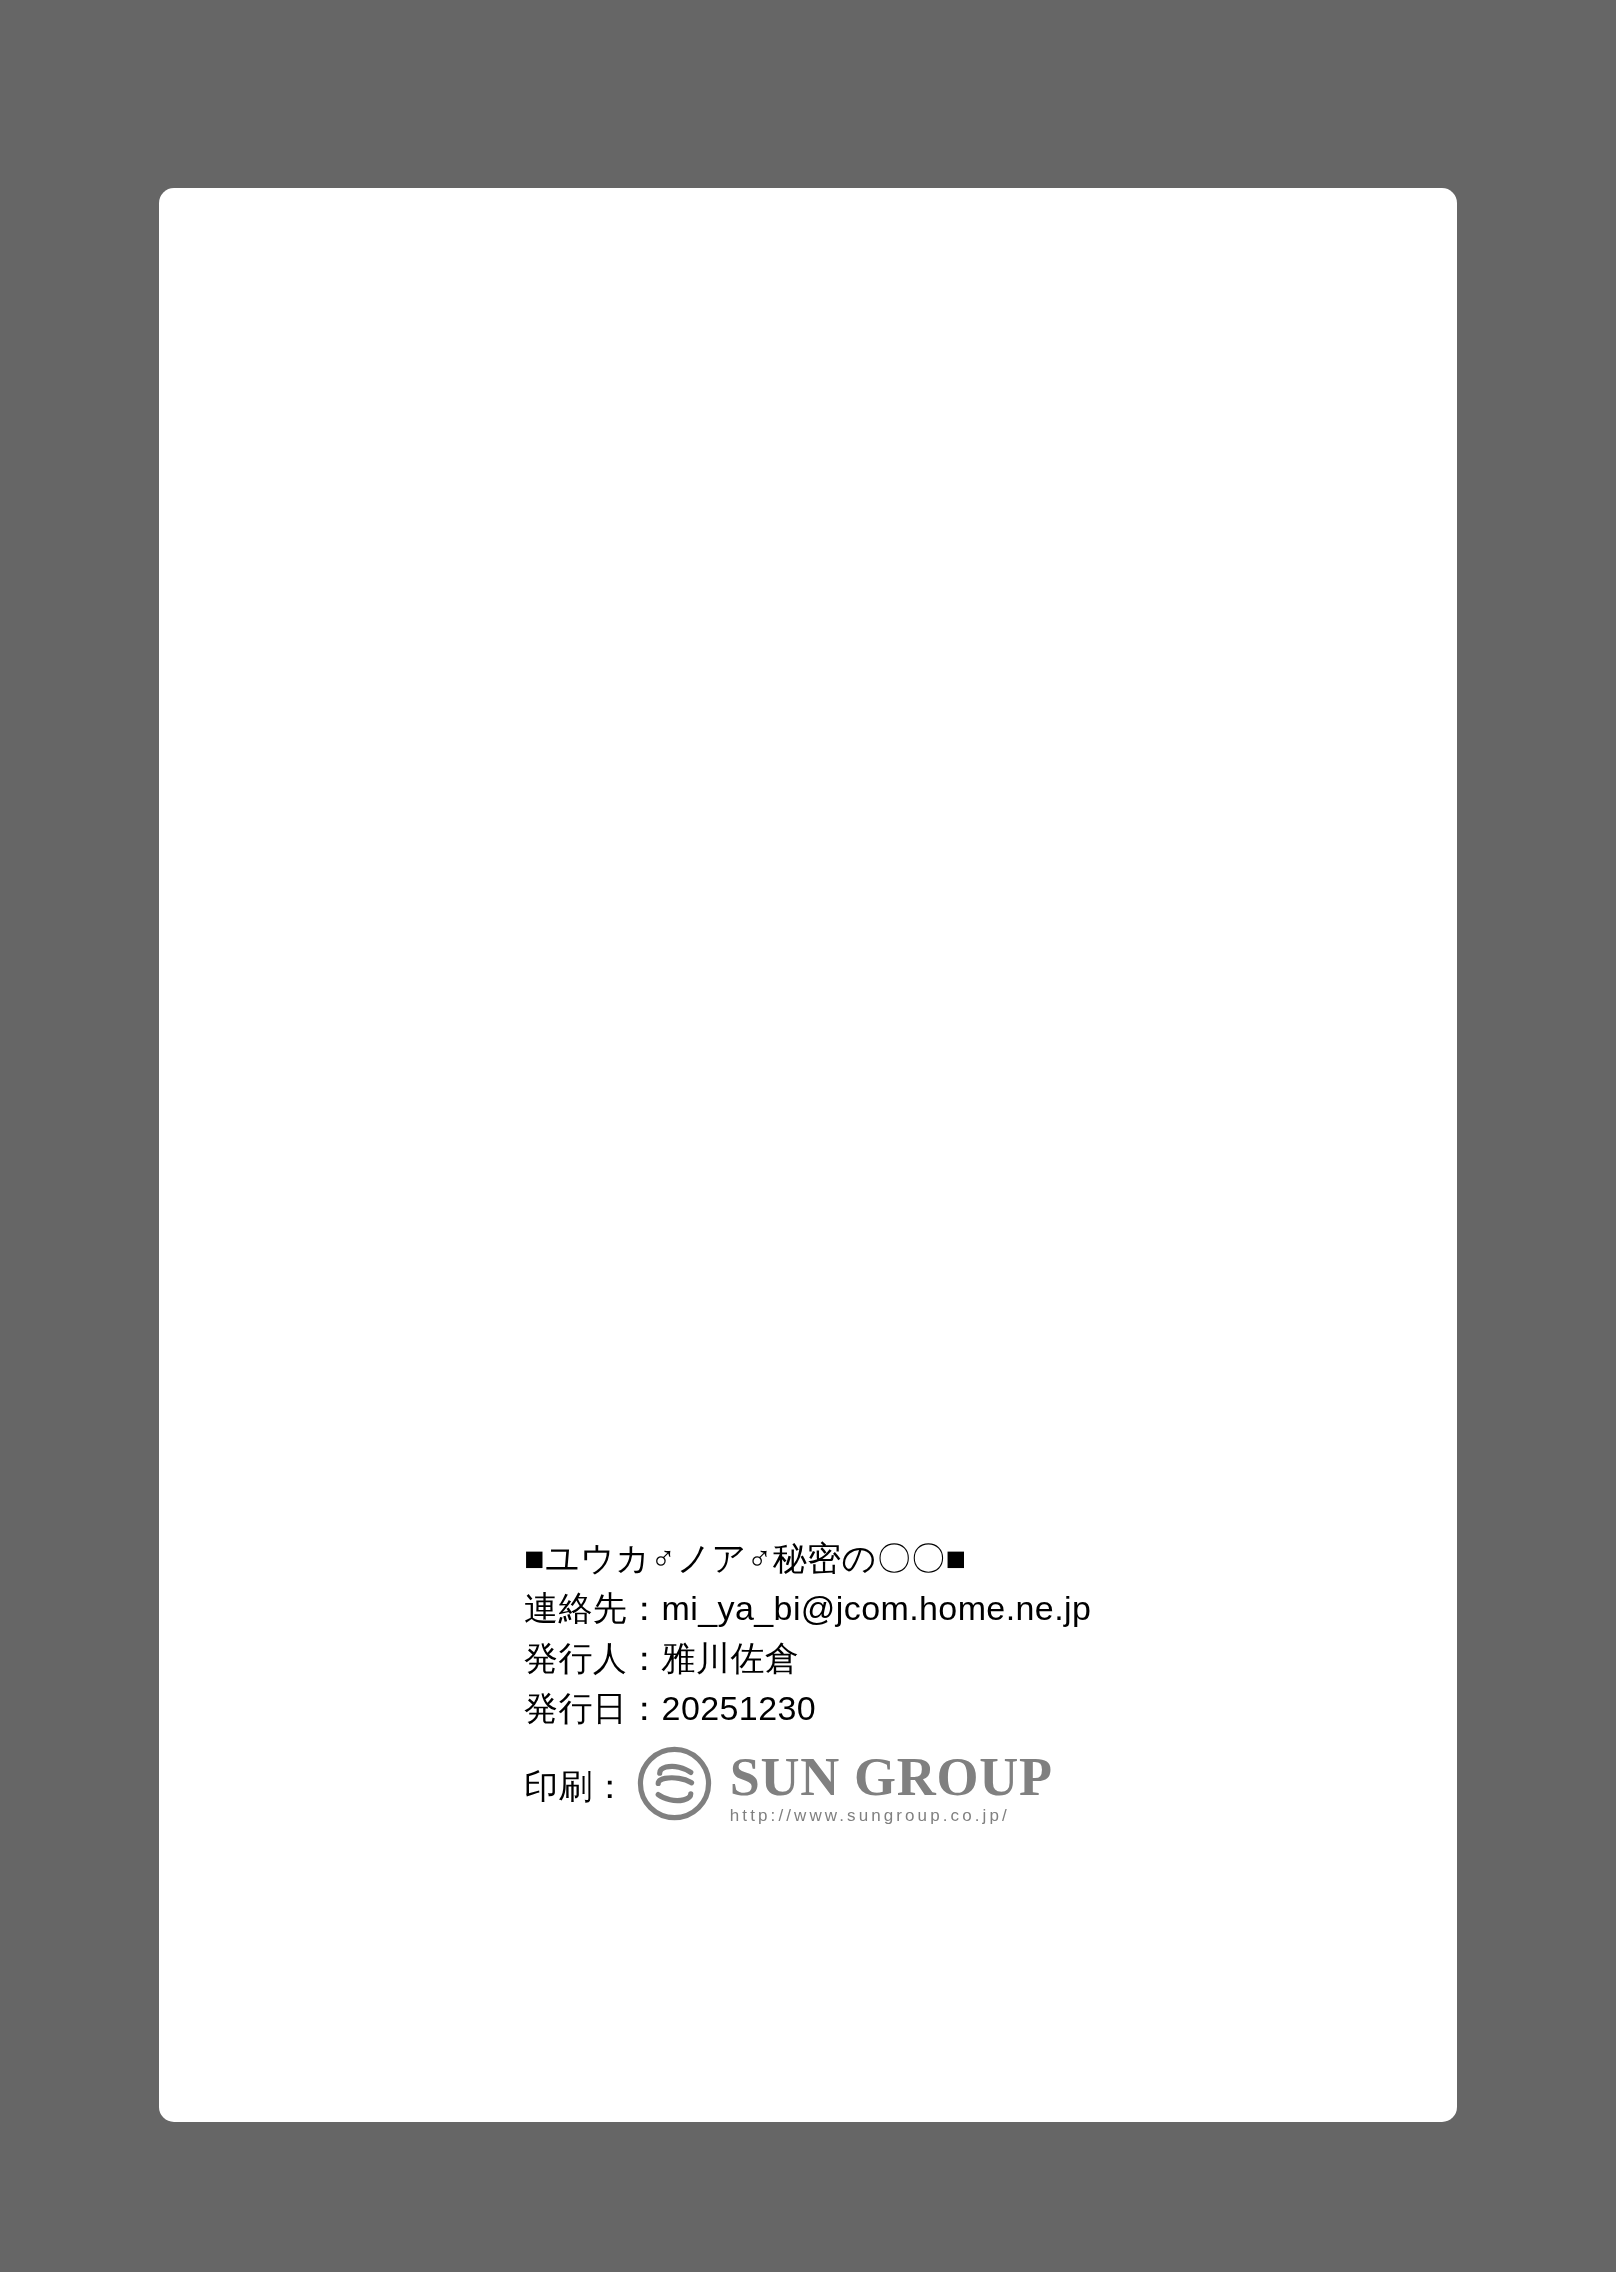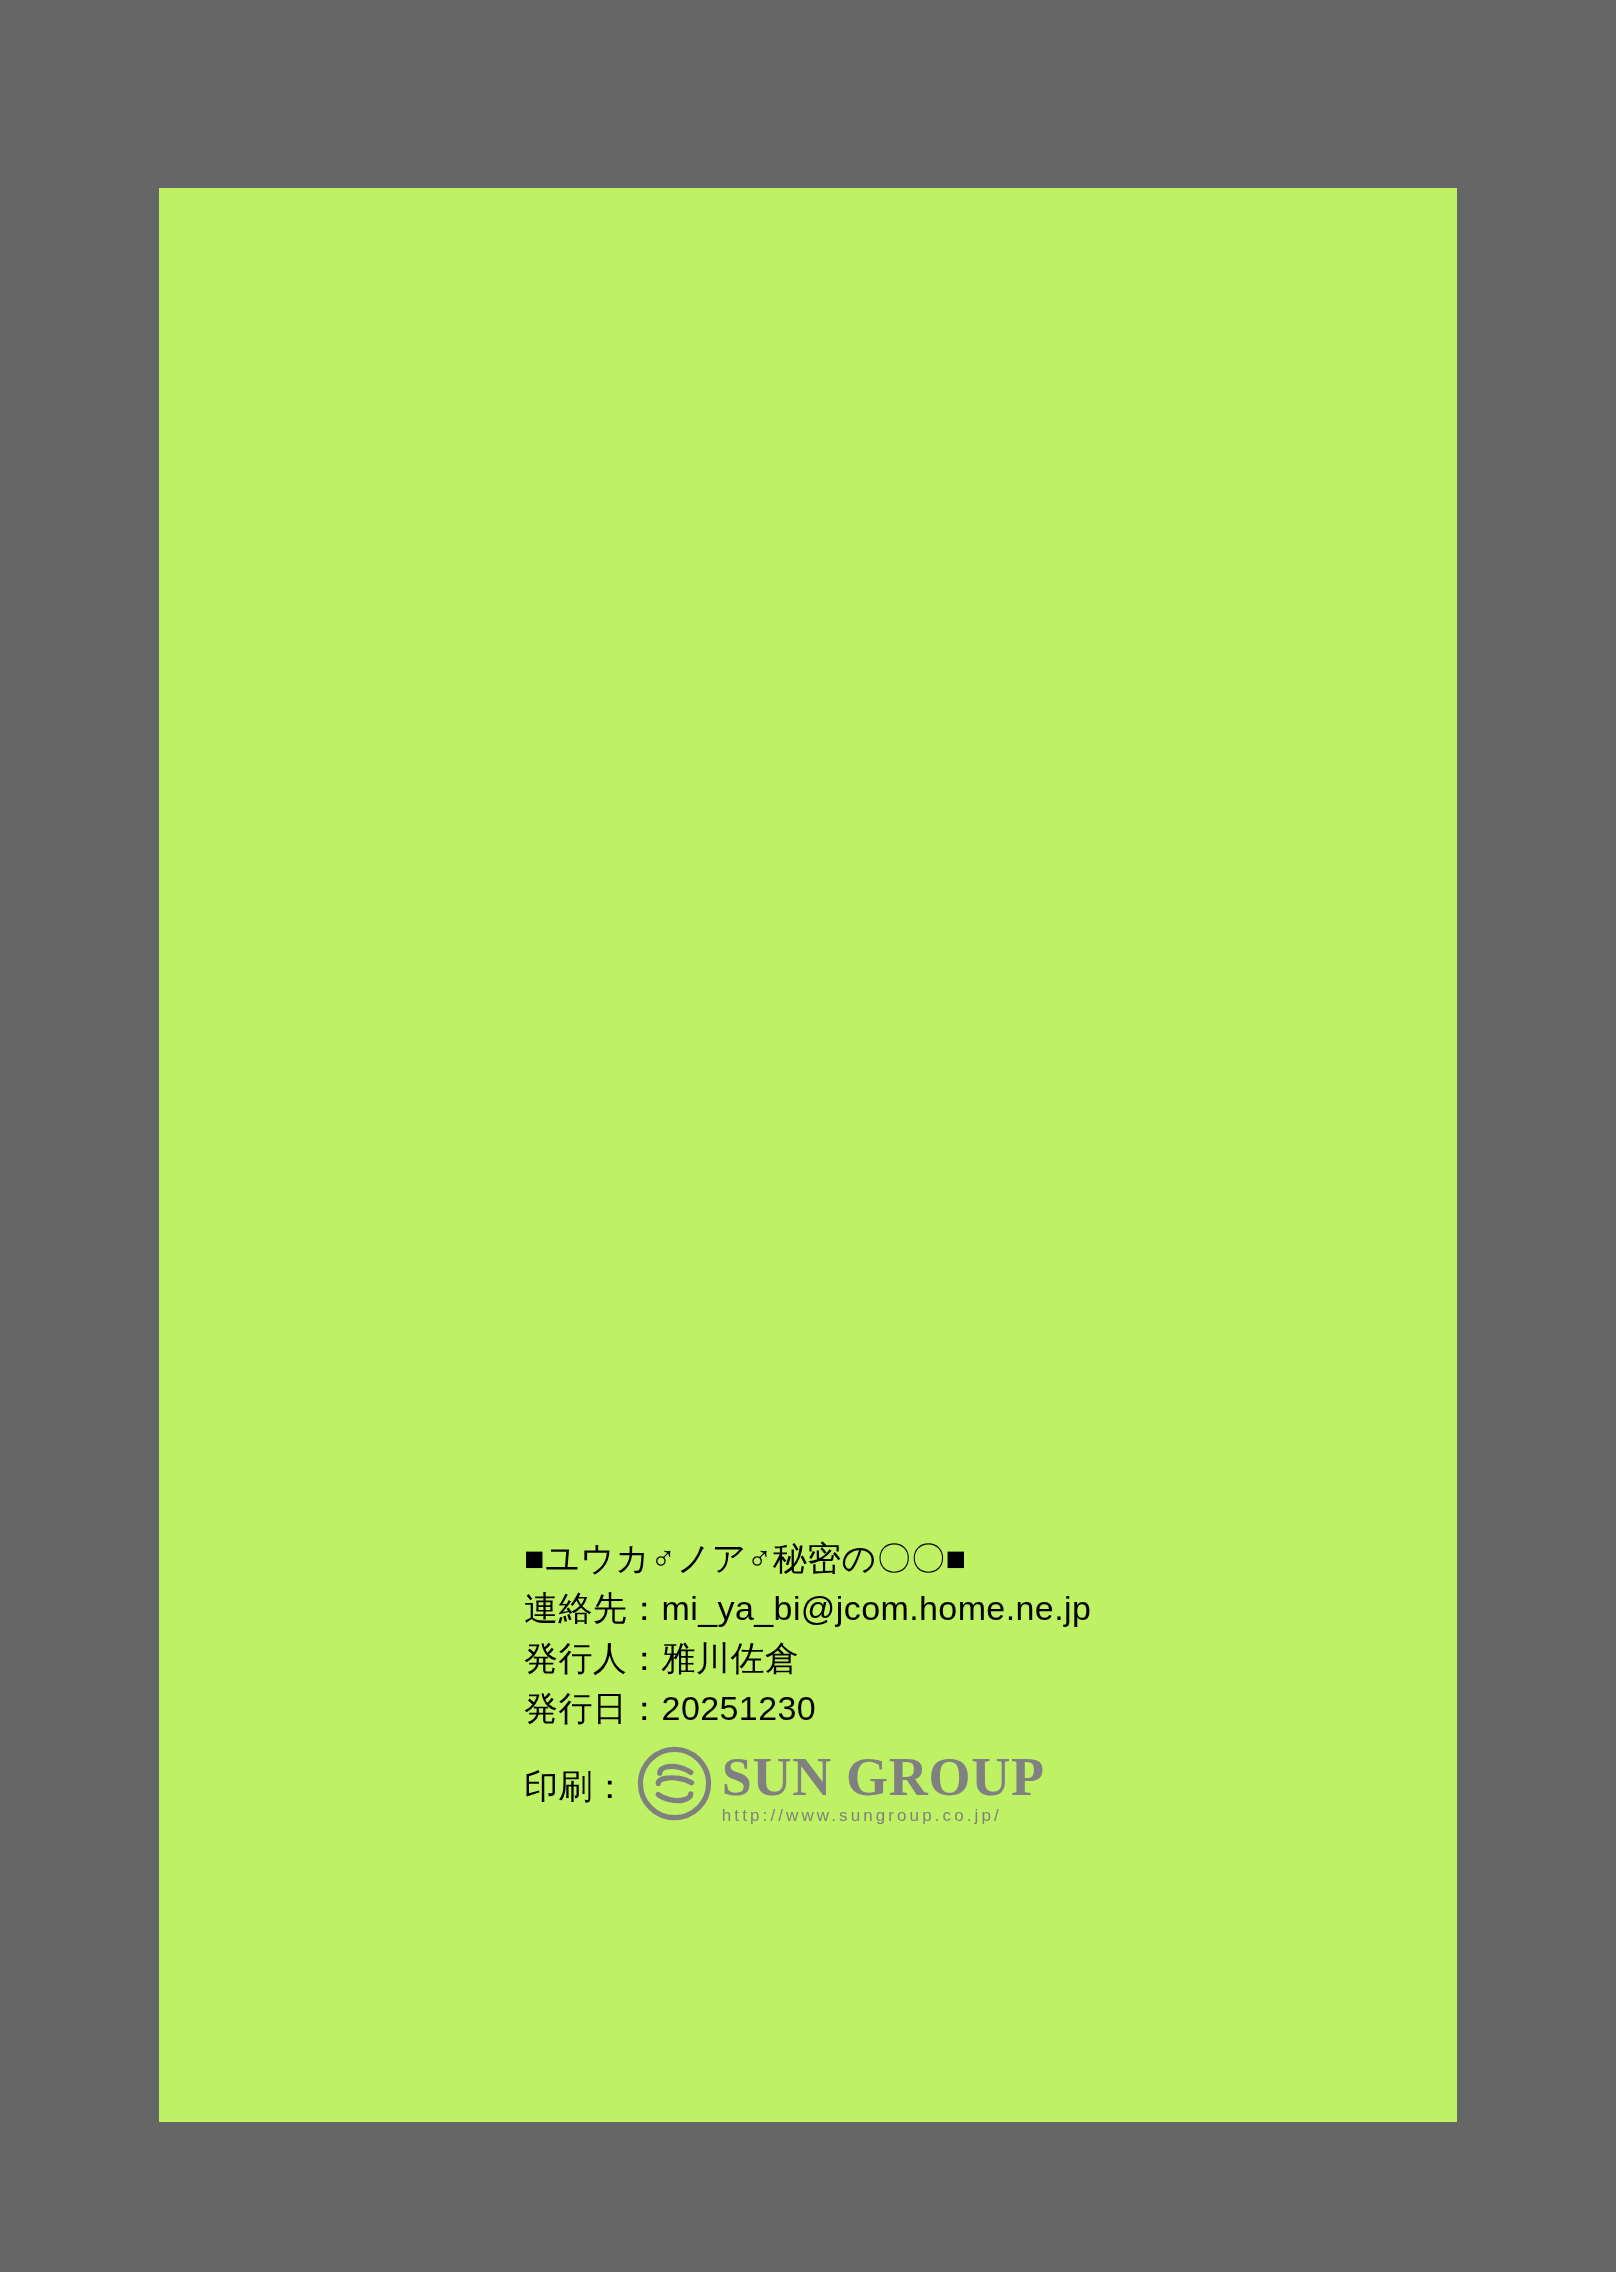--- a/index.html
+++ b/index.html
@@ -17,21 +17,22 @@
     position: absolute;
     inset: 0;
     background: #666666;
   }
   .colophon-page {
     position: absolute;
     left: 159px;
     top: 188px;
     width: 1298px;
     height: 1934px;
-    background: #bef264;
+    background: #ffffff;
+    border-radius: 15px;
   }
   .colophon-block {
     position: absolute;
     left: 365px;
     top: 1345px;
     width: 868px;
   }
   .colophon-line {
     font-size: 34px;
     line-height: 50px;
@@ -49,20 +50,21 @@
     font-size: 34px;
     line-height: 50px;
     color: #000000;
     white-space: nowrap;
     letter-spacing: 0.4px;
   }
   .sun-logo {
     display: flex;
     align-items: flex-end;
     margin-left: 8.8px;
+    gap: 8px;
   }
   .sun-mark {
     width: 77px;
     height: 77px;
     flex: 0 0 77px;
     margin-right: 8.8px;
     margin-bottom: 4.4px;
   }
   .sun-text-wrap {
     display: flex;

